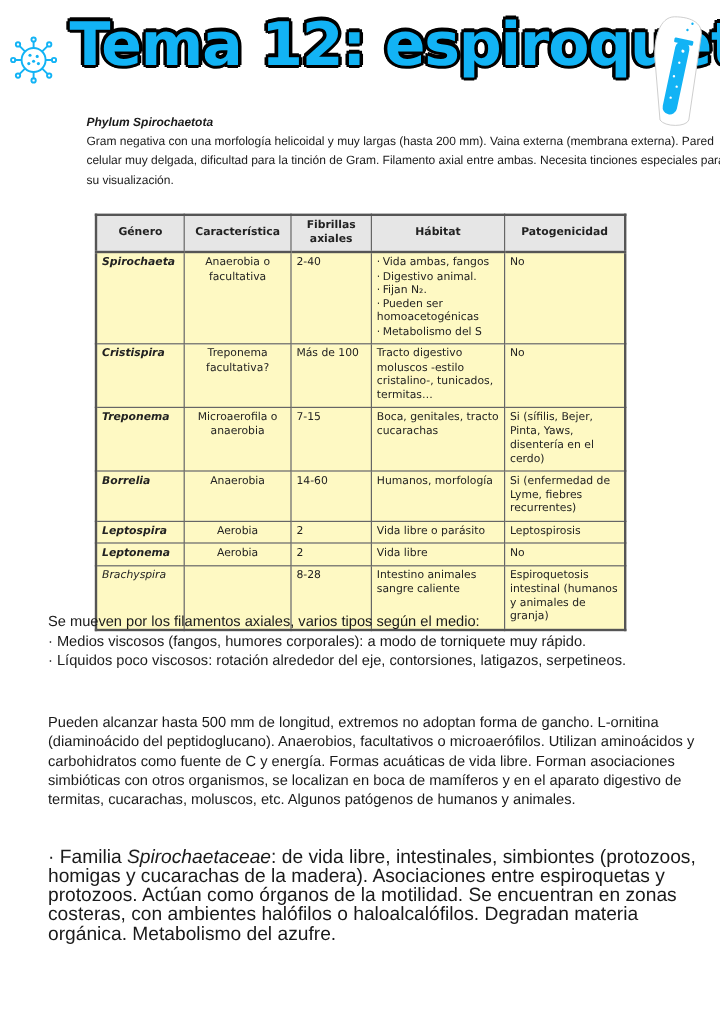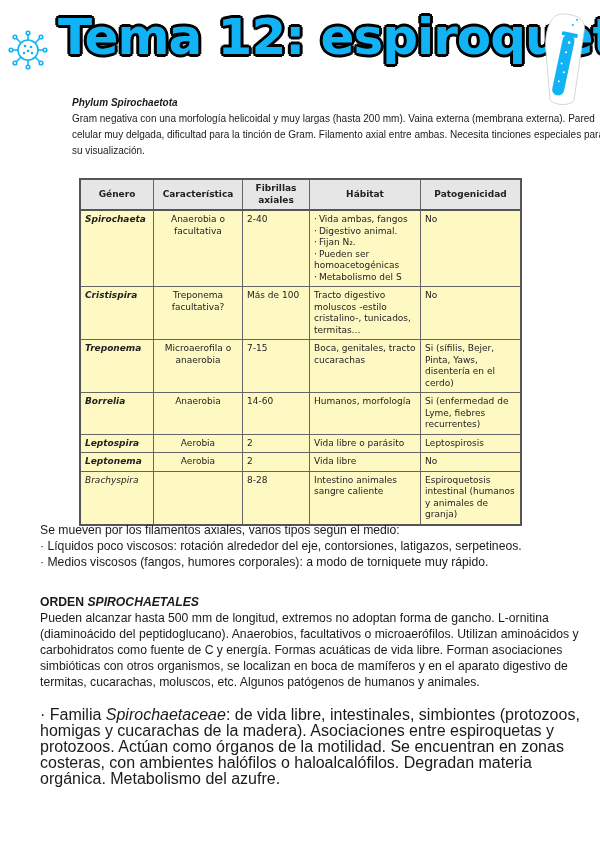--- a/index.html
+++ b/index.html
@@ -23,21 +23,21 @@
   table { border-collapse:collapse; width:100%; font-family:"DejaVu Sans", sans-serif; font-size:9px; line-height:11.5px; color:#222; border:2.5px double #555; }
   th, td { border:1px solid #666; vertical-align:top; padding:3px 4px; }
   th { background:#e6e6e6; font-weight:bold; text-align:center; vertical-align:middle; padding:3px 3px; border-bottom:2.5px double #555; }
   td { background:#fef9c3; }
   td.gen { font-weight:bold; font-style:italic; width:64px; }
   td.car { text-align:center; width:80px; }
   td.fib { text-align:left; width:58px; }
   td.hab { width:102px; }
   .habitat-list { margin:0; padding:0; list-style:none; }
   .habitat-list li::before { content:"·"; margin-right:2px; }
-  .sec2 { position:absolute; left:40px; top:522px; width:545px; font-size:12.2px; line-height:16px; }
+  .sec2 { position:absolute; left:40px; top:510px; width:545px; font-size:12.2px; line-height:16px; }
   .sec3 { position:absolute; left:40px; top:594px; width:548px; font-size:12.2px; line-height:16px; }
   .sec4 { position:absolute; left:40px; top:707px; width:548px; font-size:16px; line-height:16px; }
   .orden-title { font-weight:bold; }
   .orden-title i { font-weight:bold; }
 </style>
 </head>
 <body>
 
 <div class="header">
   <svg class="virus" viewBox="0 0 40 40">
@@ -162,24 +162,23 @@
         <td class="fib">8-28</td>
         <td class="hab">Intestino animales sangre caliente</td>
         <td>Espiroquetosis intestinal (humanos y animales de granja)</td>
       </tr>
     </tbody>
   </table>
 </div>
 
 <div class="sec2">
   <p>Se mueven por los filamentos axiales, varios tipos según el medio:</p>
+  <p>· Medios viscosos (fangos, humores corporales): a modo de torniquete muy rápido.</p>
   <p>· Líquidos poco viscosos: rotación alrededor del eje, contorsiones, latigazos, serpetineos.</p>
-  <p>· Medios viscosos (fangos, humores corporales): a modo de torniquete muy rápido.</p>
 </div>
 
 <div class="sec3">
-  <p class="orden-title"><span>ORDEN </span><i>SPIROCHAETALES</i></p>
   <p>Pueden alcanzar hasta 500 mm de longitud, extremos no adoptan forma de gancho. L-ornitina (diaminoácido del peptidoglucano). Anaerobios, facultativos o microaerófilos. Utilizan aminoácidos y carbohidratos como fuente de C y energía. Formas acuáticas de vida libre. Forman asociaciones simbióticas con otros organismos, se localizan en boca de mamíferos y en el aparato digestivo de termitas, cucarachas, moluscos, etc. Algunos patógenos de humanos y animales.</p>
 </div>
 
 <div class="sec4">
   <p><span>· Familia </span><i>Spirochaetaceae</i><span>: de vida libre, intestinales, simbiontes (protozoos, homigas y cucarachas de la madera). Asociaciones entre espiroquetas y protozoos. Actúan como órganos de la motilidad. Se encuentran en zonas costeras, con ambientes halófilos o haloalcalófilos. Degradan materia orgánica. Metabolismo del azufre.</span></p>
 </div>
 
 </body></html>

